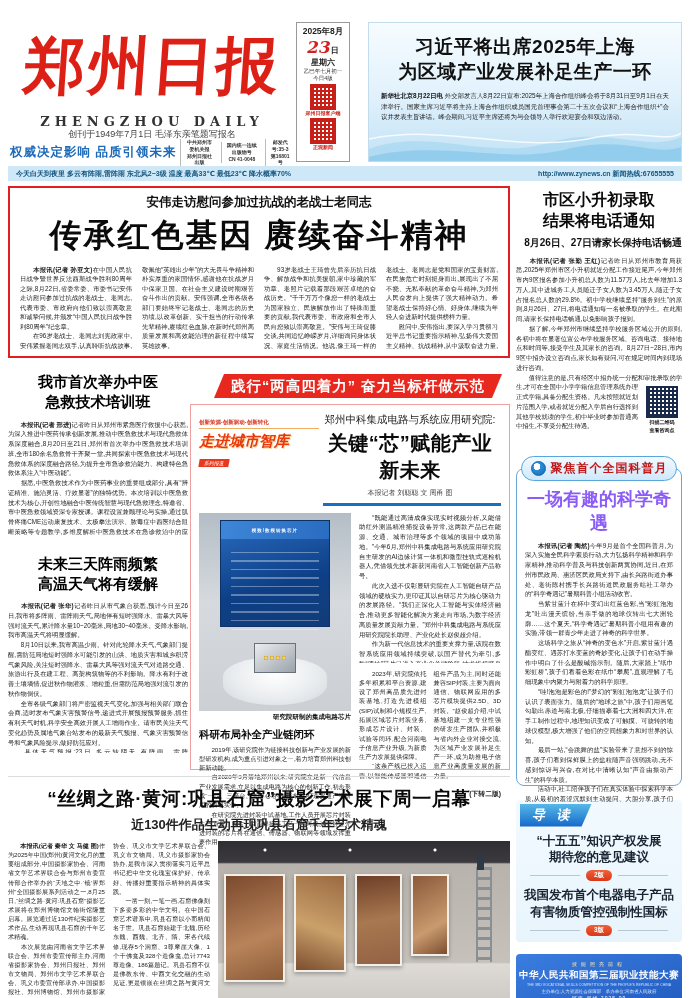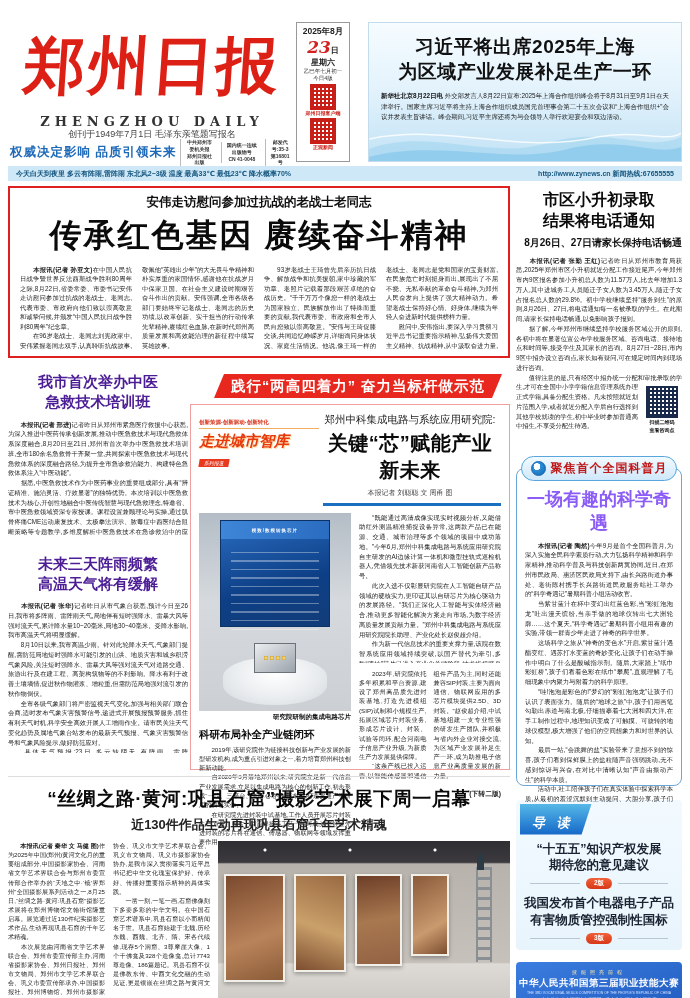--- a/index.html
+++ b/index.html
@@ -54,21 +54,21 @@
   
   .leadbox { position:absolute; left:8px; top:186px; width:502px; height:172px;
     border:2.5px solid #e02020; padding:6px 10px; background:#fff; }
   .lb-kicker { text-align:center; font-size:12.5px; font-weight:bold; color:#111; }
   .lb-headline { text-align:center; font-size:32px; font-weight:900; letter-spacing:2px; color:#0a0a0a; margin-top:3px; }
   .lb-body { margin-top:7px; column-count:4; column-gap:10px; font-size:6.3px; line-height:1.5;
     height:92px; overflow:hidden; }
 
   
   .col-left { position:absolute; left:8px; top:372px; width:180px; }
-  .art-title { font-size:15px; font-weight:900; text-align:center; line-height:1.35; color:#4c1d95; }
+  .art-title { font-size:15px; font-weight:900; text-align:center; line-height:1.35; color:#000000; }
   .art-body { margin-top:7px; font-size:6.3px; line-height:1.55; text-align:justify; overflow:hidden; }
   .tcm-body { height:118px; }
   .wx-title { margin-top:16px; }
   .wx-body { height:152px; }
 
   
   .banner { position:absolute; left:214px; top:374px; width:288px; height:24px;
     background:#e8281e; color:#fff; font-size:14.5px; font-weight:900; letter-spacing:1px;
     display:flex; align-items:center; justify-content:center;
     clip-path:polygon(10px 0,100% 0,calc(100% - 10px) 100%,0 100%); }
@@ -130,21 +130,21 @@
     background:radial-gradient(circle at 38% 35%, #ffffff 28%, #2a8fd8 30%, #1565b0 100%);
     border:1.5px solid #1565b0; }
   .kp-badge-text { font-size:12px; font-weight:900; color:#c01818; letter-spacing:1px; }
   .kp-title { font-size:18px; font-weight:900; text-align:center; color:#8b5cf6; margin-top:2px; }
   .kp-body { margin-top:6px; font-size:6.3px; line-height:1.55; text-align:justify; height:262px; overflow:hidden; }
 
   .daodu { margin-top:14px; padding:4px 4px 6px; border-radius:4px;
     background:linear-gradient(180deg,#f2faff,#e8f4fc); }
   .dd-badge { display:inline-block; background:linear-gradient(180deg,#56b8e8,#1568c8);
     color:#fff; font-weight:900; font-style:italic; font-size:13px; letter-spacing:4px;
-    padding:10px 18px 3px 12px; clip-path:polygon(0 0,100% 0,86% 100%,0 100%); }
+    padding:2px 18px 3px 12px; clip-path:polygon(0 0,100% 0,86% 100%,0 100%); }
   .dd-item { margin-top:6px; font-size:12.5px; font-weight:900; text-align:center; line-height:1.35; color:#1a2433; }
   .dd-pagerow { display:flex; align-items:center; gap:6px; margin:4px 10px 0; }
   .dd-line { flex:1; height:1px; background:#b8c6d2; }
   .dd-page { background:linear-gradient(180deg,#f06038,#d83818); color:#fff; font-size:6.5px; font-weight:bold;
     padding:1px 8px; border-radius:7px; }
 
   .ad { margin-top:12px; position:relative; height:78px; border-radius:4px; overflow:hidden;
     background:linear-gradient(160deg,#3b7de0,#1c54b8); color:#fff; text-align:center; padding-top:7px; }
   .ad-top { font-size:5px; letter-spacing:4px; color:#ffe9a8; }
   .ad-title { font-size:9.5px; font-weight:900; margin-top:2px; letter-spacing:0.5px; }

